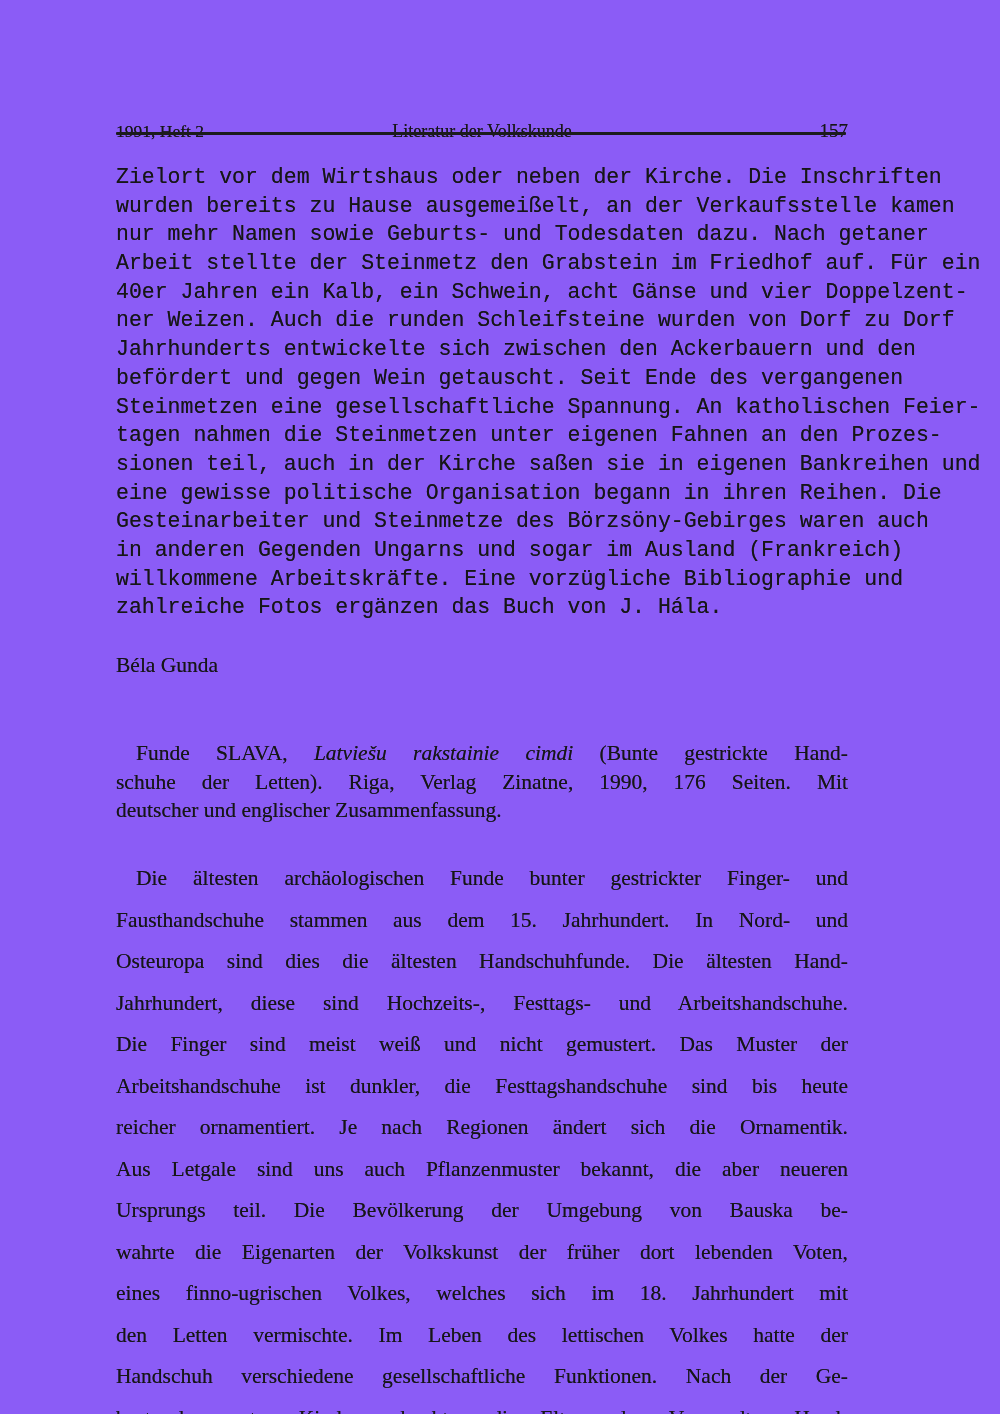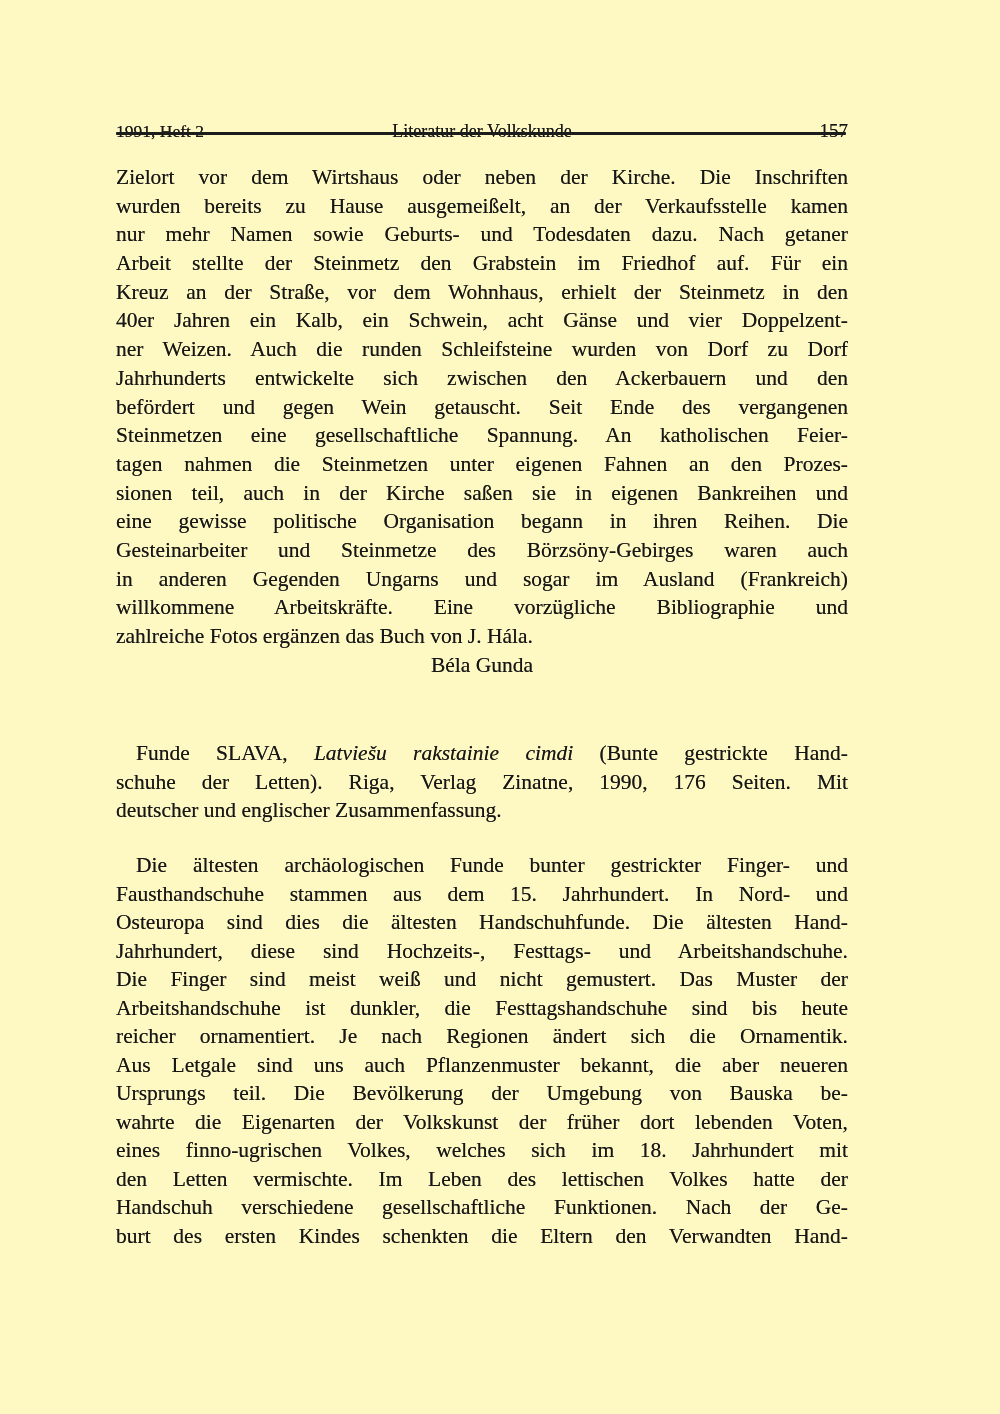--- a/index.html
+++ b/index.html
@@ -4,21 +4,21 @@
 <style>
   html, body {
     margin: 0;
     padding: 0;
     background: #e9e9e9;
   }
   .page {
     position: relative;
     width: 1000px;
     height: 1414px;
-    background: #fef9c3;
+    background: #8b5cf6;
     overflow: hidden;
     font-family: "Liberation Serif", "DejaVu Serif", serif;
     color: #161616;
   }
   .content {
     position: absolute;
     left: 116px;
     top: 0;
     width: 732px;
     height: 100%;
@@ -69,34 +69,34 @@
     text-align-last: justify;
     text-shadow: 0 0 0.6px rgba(20,20,20,0.65);
   }
   .line.last {
     text-align: right;
     text-align-last: left;
   }
   .line.indent {
     padding-left: 20px;
   }
-  .para1 { top: 163px; }
+  .para1 { top: 163px; font-family: Liberation Mono, monospace; }
   .signature {
     position: absolute;
     top: 651px;
     left: 0;
     width: 732px;
-    text-align: center;
+    text-align: left;
     font-size: 21.5px;
     line-height: 28.7px;
     text-shadow: 0 0 0.6px rgba(20,20,20,0.65);
   }
   .citation { top: 739px; }
   .para2 { top: 851px; }
-  .para2 .line { height: 28.5px; line-height: 28.5px; }
+  .para2 .line { height: 28.5px; line-height: 28.5px; margin-top: 13px; }
   .italic { font-style: italic; }
 </style>
 </head>
 <body>
 
 <div class="page">
   <div class="content">
 
     <header class="running-head">
       <span class="issue">1991, Heft 2</span>
@@ -104,21 +104,20 @@
       <span class="pagenum">157</span>
     </header>
 
     <div class="rule"></div>
 
     <section class="para para1">
       <div class="line">Zielort vor dem Wirtshaus oder neben der Kirche. Die Inschriften</div>
       <div class="line">wurden bereits zu Hause ausgemeißelt, an der Verkaufsstelle kamen</div>
       <div class="line">nur mehr Namen sowie Geburts- und Todesdaten dazu. Nach getaner</div>
       <div class="line">Arbeit stellte der Steinmetz den Grabstein im Friedhof auf. Für ein</div>
-      <div class="line">Kreuz an der Straße, vor dem Wohnhaus, erhielt der Steinmetz in den</div>
       <div class="line">40er Jahren ein Kalb, ein Schwein, acht Gänse und vier Doppelzent-</div>
       <div class="line">ner Weizen. Auch die runden Schleifsteine wurden von Dorf zu Dorf</div>
       <div class="line">Jahrhunderts entwickelte sich zwischen den Ackerbauern und den</div>
       <div class="line">befördert und gegen Wein getauscht. Seit Ende des vergangenen</div>
       <div class="line">Steinmetzen eine gesellschaftliche Spannung. An katholischen Feier-</div>
       <div class="line">tagen nahmen die Steinmetzen unter eigenen Fahnen an den Prozes-</div>
       <div class="line">sionen teil, auch in der Kirche saßen sie in eigenen Bankreihen und</div>
       <div class="line">eine gewisse politische Organisation begann in ihren Reihen. Die</div>
       <div class="line">Gesteinarbeiter und Steinmetze des Börzsöny-Gebirges waren auch</div>
       <div class="line">in anderen Gegenden Ungarns und sogar im Ausland (Frankreich)</div>

